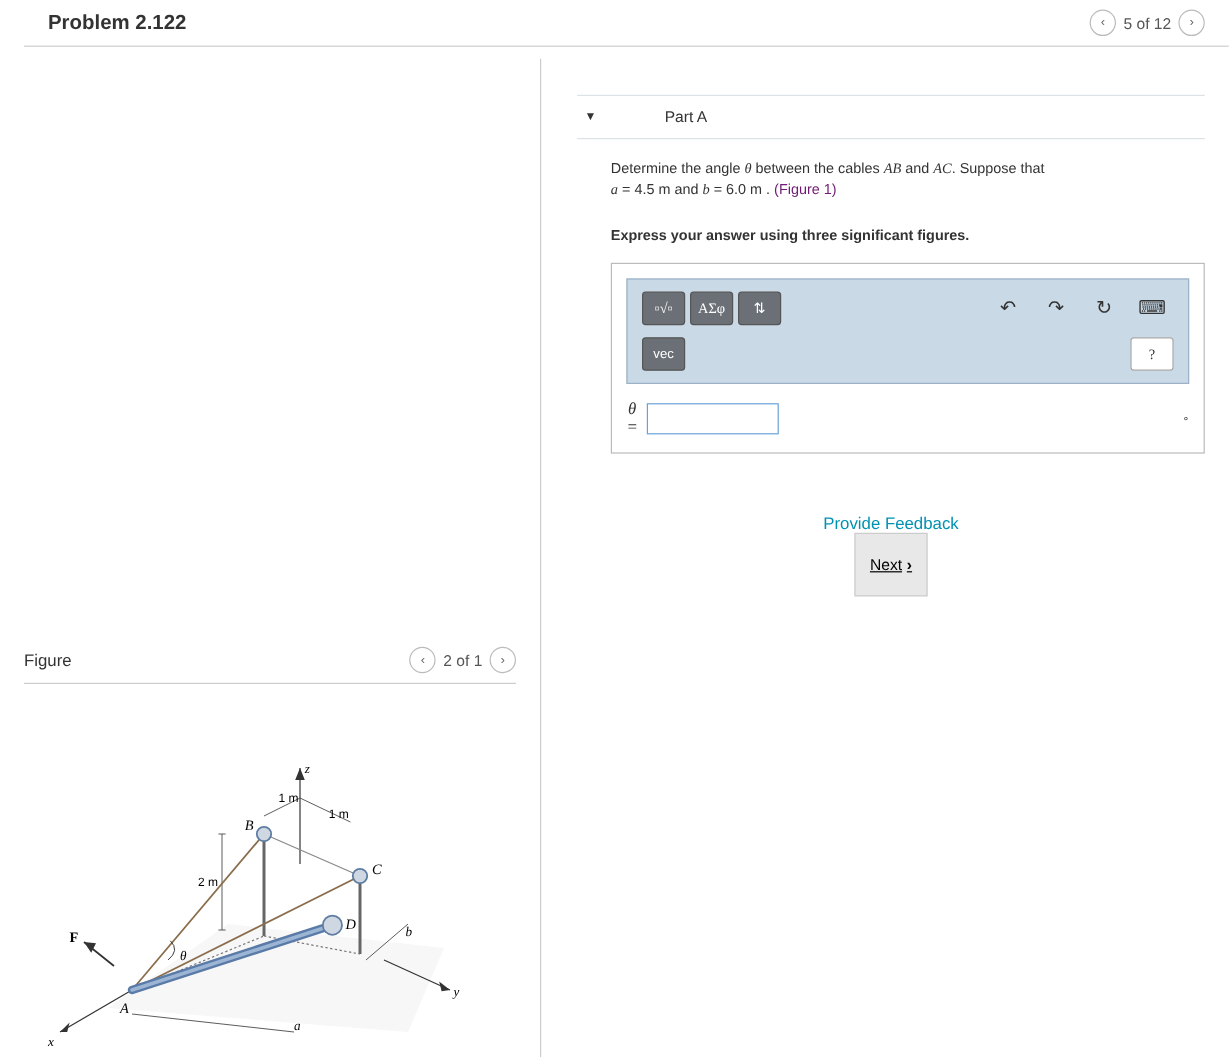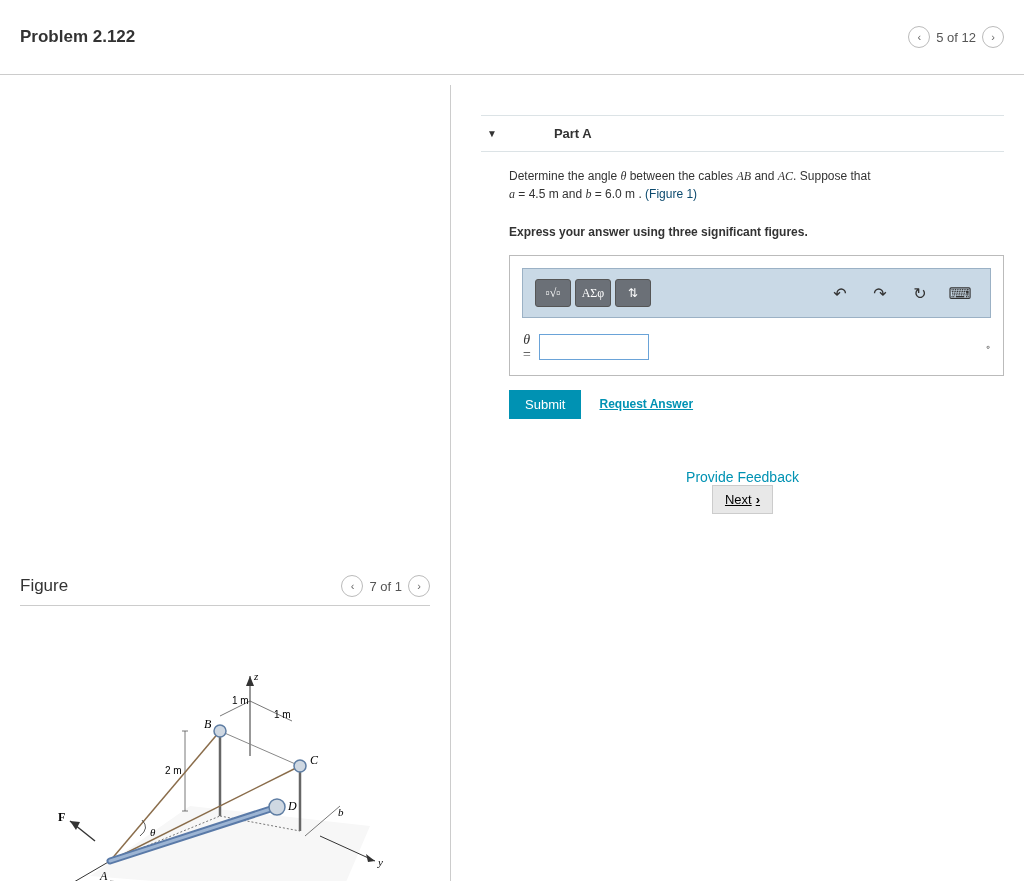--- a/index.html
+++ b/index.html
@@ -1,52 +1,52 @@
 <!DOCTYPE html>
 <html><head>
   <meta charset="utf-8">
   <style>
     * { box-sizing: border-box; margin: 0; padding: 0; }
     body { font-family: Arial, Helvetica, sans-serif; font-size: 13px; color: #333; background: #fff; width: 1024px; }
-    .header { display: flex; justify-content: space-between; align-items: center; padding: 26px 20px; border-bottom: 1px solid #ccc; }
+    .header { display: flex; justify-content: space-between; align-items: center; padding: 8px 20px; border-bottom: 1px solid #ccc; margin-left: 20px; }
     .header h1 { font-size: 17px; font-weight: bold; color: #333; }
     .nav-group { display: flex; align-items: center; gap: 6px; }
     .circle-btn { width: 22px; height: 22px; border: 1px solid #bbb; border-radius: 50%; display: flex; align-items: center; justify-content: center; background: #fff; cursor: pointer; color: #666; font-size: 11px; }
     .columns { display: flex; }
     .left-col { width: 450px; padding: 20px; }
     .left-col .figure-header { display: flex; justify-content: space-between; align-items: center; border-bottom: 1px solid #ccc; padding-bottom: 8px; margin-top: 480px; }
-    .left-col .figure-header h2 { font-size: 17px; font-weight: normal; color: #333; }
+    .left-col .figure-header h2 { font-size: 14px; font-weight: normal; color: #333; }
     .figure-area { margin-top: 30px; }
     .divider-v { width: 1px; background: #ccc; margin-top: 10px; }
     .right-col { flex: 1; padding: 20px 20px 20px 30px; }
     .part-header { display: flex; align-items: center; gap: 12px; padding: 10px 6px; border-top: 1px solid #dce3e6; border-bottom: 1px solid #dce3e6; margin-top: 20px; margin-bottom: 15px; }
     .part-header .tri { font-size: 10px; color: #333; }
-    .part-header .title { font-weight: bold; font-size: 13px; padding-left: 45px; }
+    .part-header .title { font-weight: normal; font-size: 13px; padding-left: 45px; }
     .body-text { margin-left: 28px; margin-right: 10px; line-height: 1.5; font-size: 12px; }
     .body-text .it { font-style: italic; font-family: 'Times New Roman', serif; }
-    .link { color: #0c4a6e; cursor: pointer; }
+    .link { color: #701a75; cursor: pointer; }
     .bold { font-weight: bold; }
     .input-block { border: 1px solid #bbb; margin: 14px 0 0 28px; padding: 12px; }
     .toolbar-box { background: #c9d9e6; border: 1px solid #9bb1c5; padding: 10px 12px; display: flex; flex-direction: column; gap: 10px; }
     .toolbar-row { display: flex; justify-content: space-between; align-items: center; }
     .tb-left, .tb-right { display: flex; gap: 4px; align-items: center; }
     .tb-btn { background: #6b7077; border: 1px solid #555; border-radius: 3px; min-width: 36px; height: 28px; display: flex; align-items: center; justify-content: center; color: #fff; cursor: pointer; font-size: 12px; font-family: 'Times New Roman', serif; }
     .tb-btn.light { background: transparent; border: none; color: #333; font-size: 16px; }
     .tb-btn.vec { font-family: Arial, sans-serif; font-size: 11px; padding: 0 8px; }
     .tb-btn.q { background: #fff; color: #333; border: 1px solid #aaa; width: 28px; }
     .answer-row { display: flex; align-items: center; gap: 8px; margin-top: 14px; }
     .theta-eq { font-family: 'Times New Roman', serif; font-style: italic; font-size: 14px; text-align: center; line-height: 1.1; }
     .ans-input { border: 1px solid #6aa3d8; height: 26px; width: 110px; padding: 2px 4px; background: #fff; }
     .unit { font-size: 9px; margin-left: auto; }
     .action-row { display: flex; align-items: center; gap: 18px; margin: 14px 0 0 28px; }
     .submit-btn { background: #0092b3; color: #fff; border: none; padding: 7px 16px; font-size: 13px; cursor: pointer; }
     .req-link { color: #0092b3; font-weight: bold; text-decoration: underline; font-size: 12px; cursor: pointer; }
     .footer-row { display: flex; justify-content: space-between; align-items: center; margin-top: 50px; flex-direction: column; }
     .feedback { color: #0092b3; font-size: 14px; cursor: pointer; }
-    .next-btn { background: #e8e8e8; border: 1px solid #ccc; padding: 6px 12px; font-size: 13px; cursor: pointer; display: flex; gap: 4px; text-decoration: underline; }
+    .next-btn { background: #e8e8e8; border: 1px solid #ccc; padding: 18px 12px; font-size: 13px; cursor: pointer; display: flex; gap: 4px; text-decoration: underline; }
     .chev { font-weight: bold; }
     .page-ind { font-size: 13px; color: #555; }
   </style>
 </head>
 <body>
 
 <div class="header">
   <h1>Problem 2.122</h1>
   <div class="nav-group">
     <div class="circle-btn">‹</div>
@@ -54,21 +54,21 @@
     <div class="circle-btn">›</div>
   </div>
 </div>
 
 <div class="columns">
   <div class="left-col">
     <div class="figure-header">
       <h2>Figure</h2>
       <div class="nav-group">
         <div class="circle-btn">‹</div>
-        <span class="page-ind">7 of 1</span>
+        <span class="page-ind">2 of 1</span>
         <div class="circle-btn">›</div>
       </div>
     </div>
     <div class="figure-area">
       <svg width="380" height="280" viewBox="0 0 380 280">
 
         <polygon points="70,240 320,260 350,190 170,170" fill="#f7f7f7" stroke="none"></polygon>
 
         <line x1="90" y1="225" x2="30" y2="260" stroke="#333" stroke-width="1"></line>
         <polygon points="30,260 38,252 36,260" fill="#333"></polygon>
@@ -160,38 +160,46 @@
                 <span>↶</span>
               </div>
             <div class="tb-btn light">
                 <span>↷</span>
               </div>
             <div class="tb-btn light">
                 <span>↻</span>
               </div>
             <div class="tb-btn light">
                 <span>⌨</span>
+              </div>
+          </div>
+        </div>
+        <div class="toolbar-row">
+          <div class="tb-left">
+            <div class="tb-btn vec">
+                <span>vec</span>
+              </div>
+          </div>
+          <div class="tb-right">
+            <div class="tb-btn q">
+                <span>?</span>
               </div>
           </div>
         </div>
       </div>
       <div class="answer-row">
         <div class="theta-eq">
           <div>θ</div>
           <div>=</div>
         </div>
         <input type="text" class="ans-input" style="">
         <span class="unit">∘</span>
       </div>
     </div>
 
-    <div class="action-row">
-      <button class="submit-btn">Submit</button>
-      <span class="req-link">Request Answer</span>
-    </div>
 
     <div class="footer-row">
       <span class="feedback">Provide Feedback</span>
       <button class="next-btn">
           <span>Next</span>
           <span class="chev">›</span>
         </button>
     </div>
   </div>
 </div>

